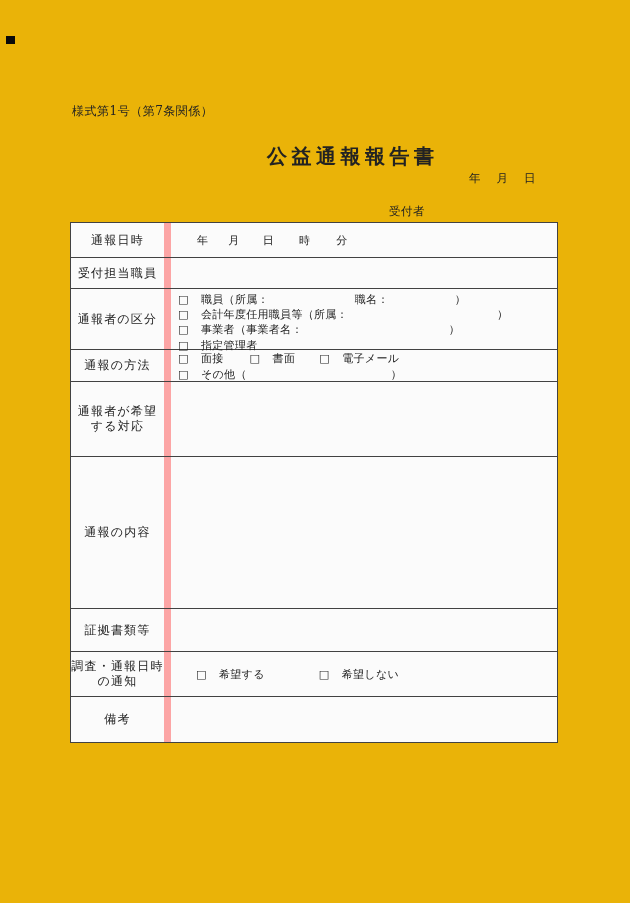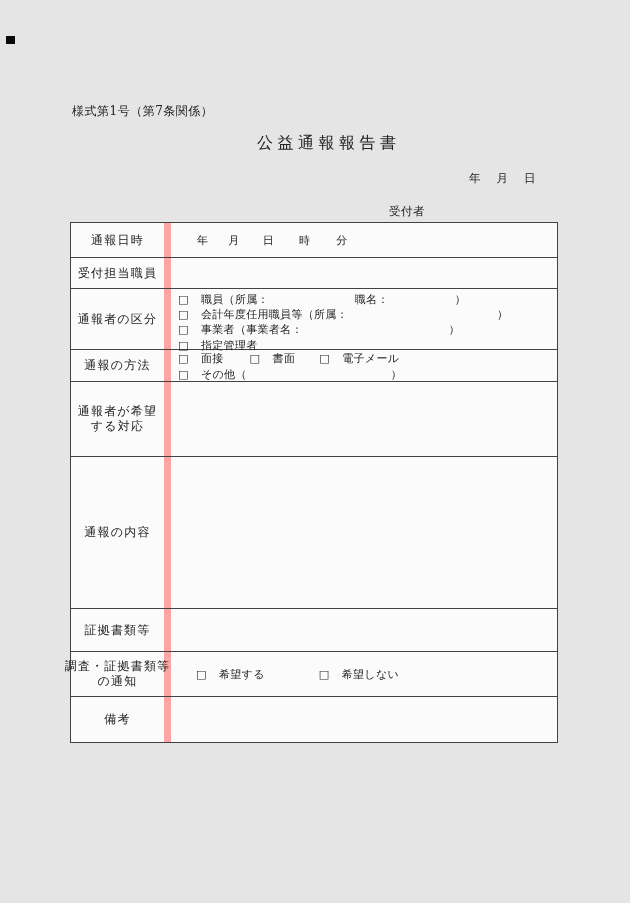--- a/index.html
+++ b/index.html
@@ -1,23 +1,23 @@
 <!DOCTYPE html>
 <html><head>
 <meta charset="utf-8">
 <style>
   html,body{margin:0;padding:0;background:#fbfbfb;}
   .page{
-    position:relative;width:630px;height:903px;background:#e5e5e5;
+    position:relative;width:630px;height:903px;background:#eab308;
     font-family:"DejaVu Serif","Liberation Serif",serif;color:#222;
     overflow:hidden;
   }
   .scan-mark{position:absolute;left:6px;top:36px;width:9px;height:8px;background:#0a0a0a;}
   .form-number{position:absolute;left:72px;top:103px;font-size:12px;letter-spacing:.5px;white-space:nowrap;}
-  .doc-title{position:absolute;left:257px;top:133px;margin:0;font-size:16px;font-weight:normal;letter-spacing:4.5px;white-space:nowrap;}
+  .doc-title{position:absolute;left:257px;top:133px;margin:10px;font-size:20px;font-weight:bold;letter-spacing:4.5px;white-space:nowrap;}
   .header-date{position:absolute;left:469px;top:171px;font-size:11.5px;display:flex;column-gap:16px;white-space:nowrap;}
   .receiver-label{position:absolute;left:389px;top:204px;font-size:11.5px;letter-spacing:.5px;white-space:nowrap;}
 
   .form-table{position:absolute;left:70px;top:222px;width:488px;border:1px solid #424242;box-sizing:border-box;background:#fbfbfb;}
   .trow{display:flex;border-bottom:1px solid #424242;box-sizing:border-box;}
   .trow.last{border-bottom:none;}
   .lbl{
     width:100px;min-width:100px;border-right:7px solid #fca5a5;box-sizing:border-box;
     display:flex;flex-direction:column;align-items:center;justify-content:center;
     font-size:12px;letter-spacing:1.2px;line-height:15px;text-align:center;white-space:nowrap;
@@ -140,21 +140,21 @@
       <div class="cell"></div>
     </div>
 
     <div class="trow h43">
       <div class="lbl">証拠書類等</div>
       <div class="cell"></div>
     </div>
 
     <div class="trow h45">
       <div class="lbl">
-        <span>調査・証拠書類等</span>
+        <span>調査・通報日時</span>
         <span>の通知</span>
       </div>
       <div class="cell notify-cell">
         <span class="cb">□</span>
         <span>希望する</span>
         <span class="sp sp54"></span>
         <span class="cb">□</span>
         <span>希望しない</span>
       </div>
     </div>

